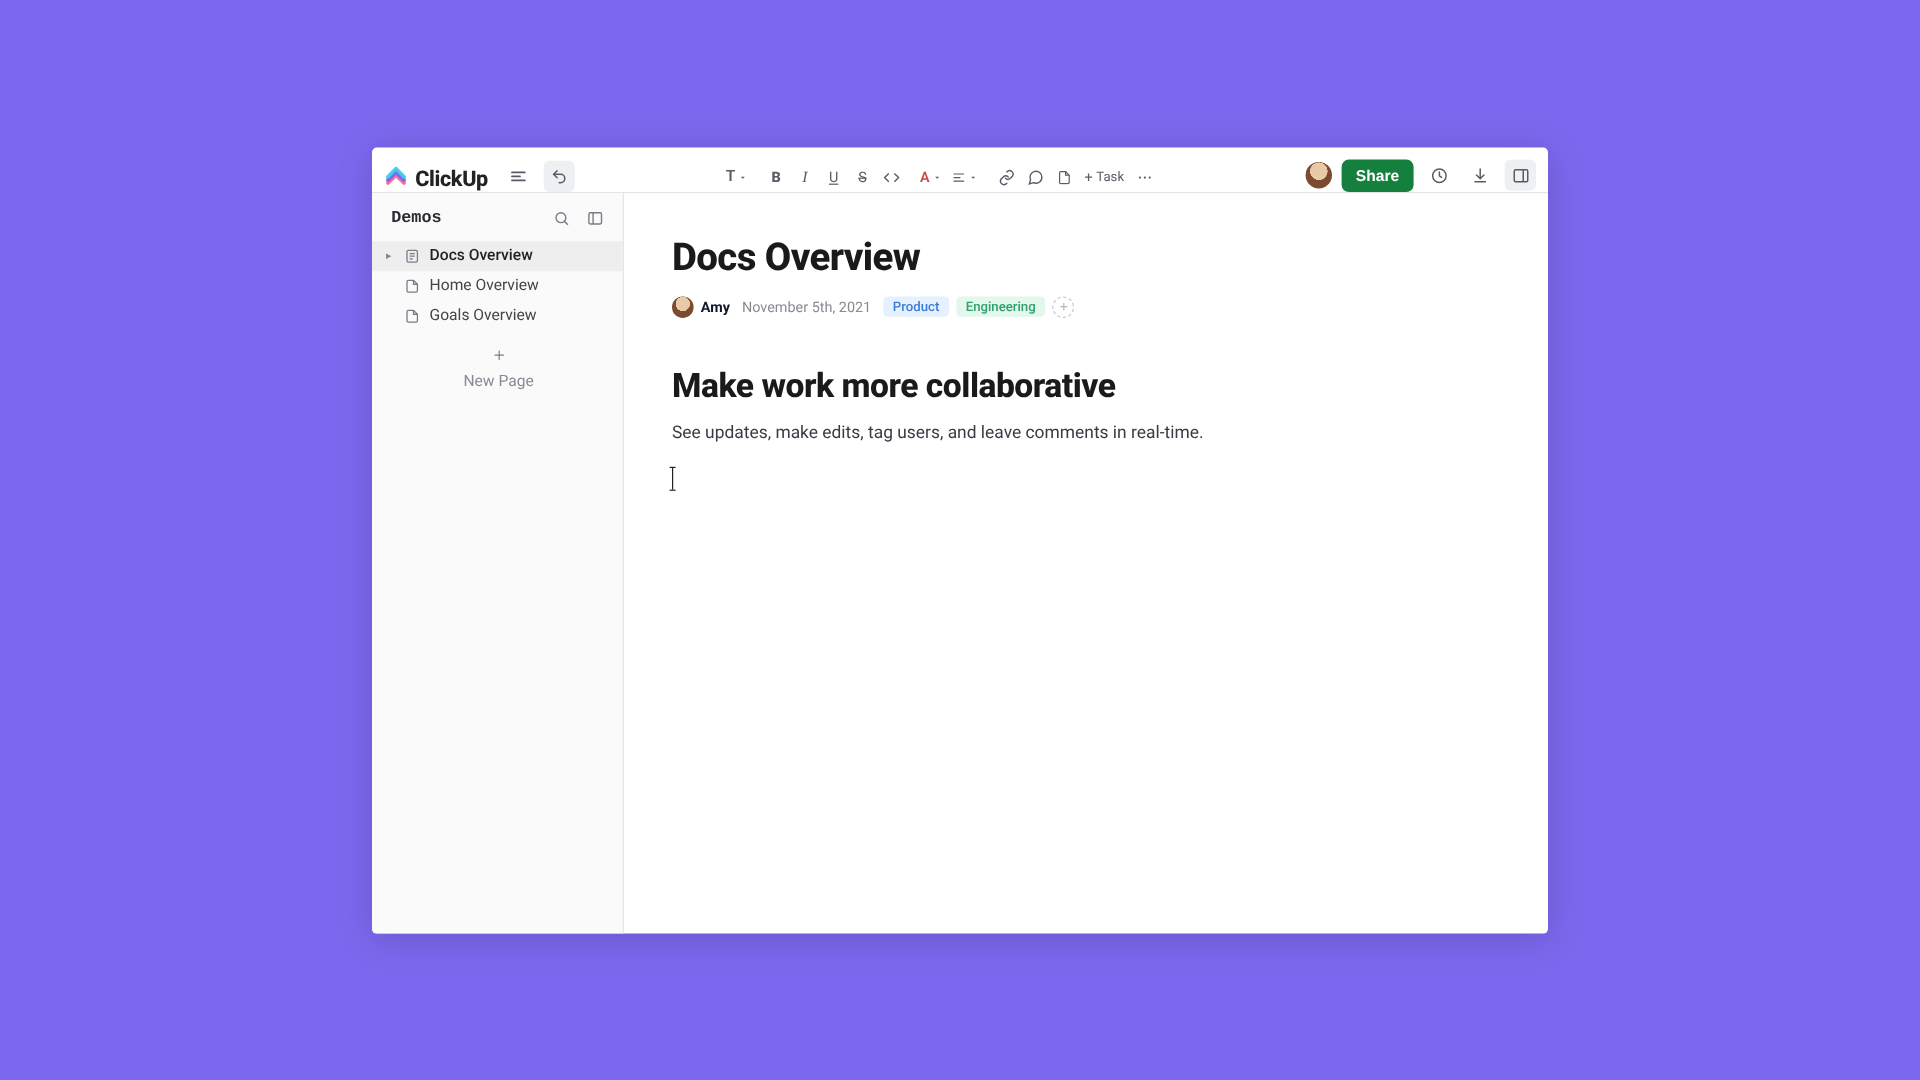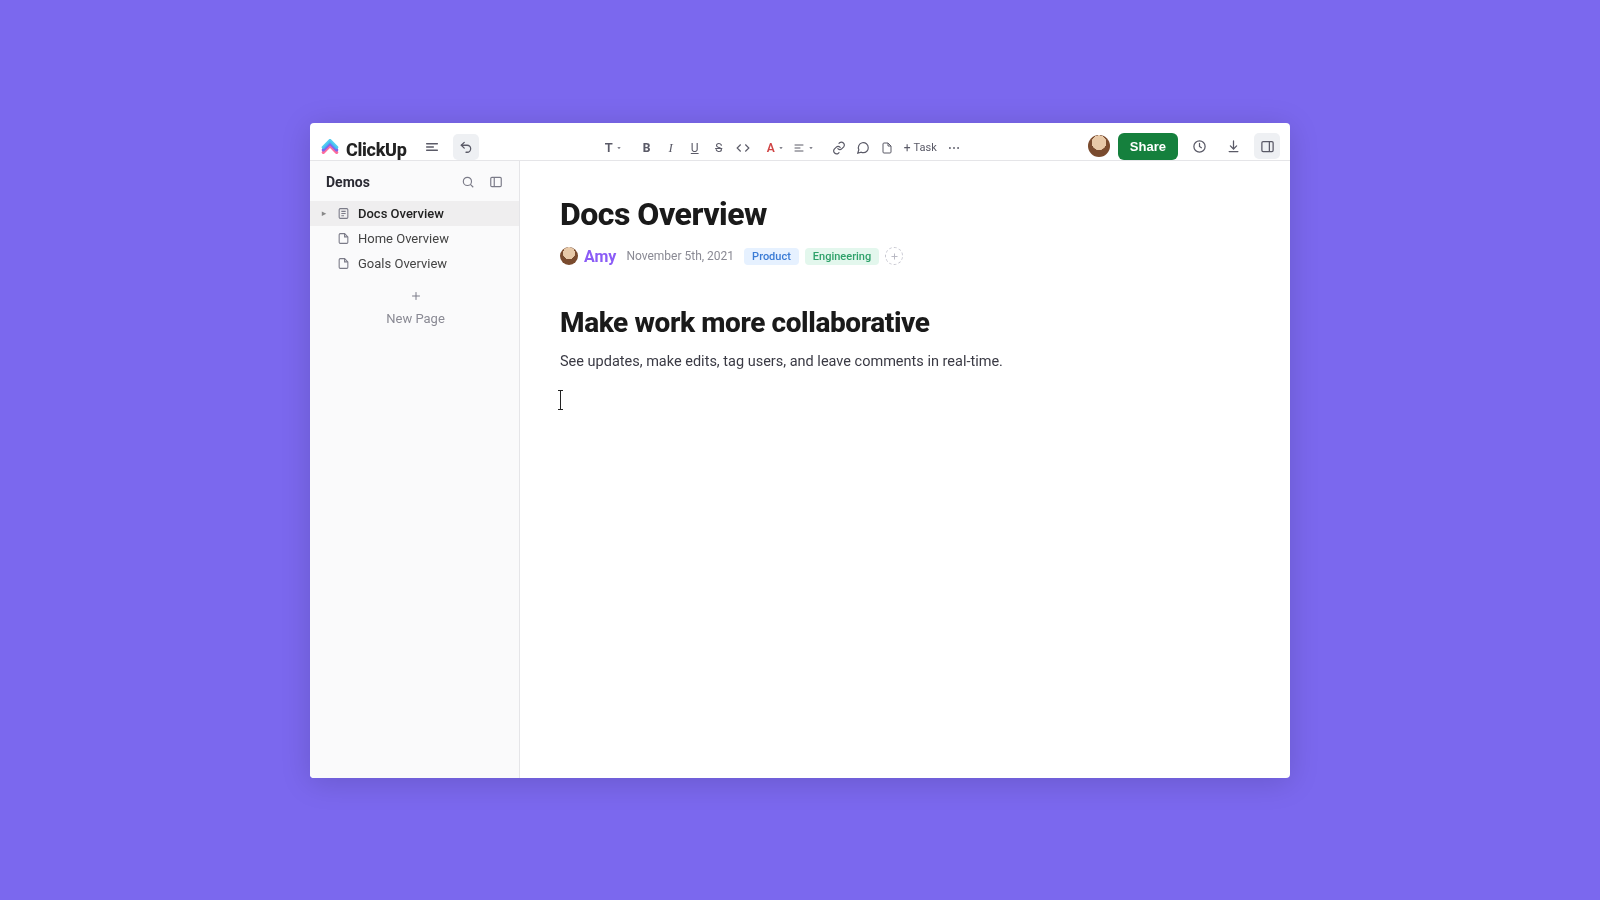--- a/index.html
+++ b/index.html
@@ -64,40 +64,41 @@
   .body { flex:1; display:flex; min-height:0; }
 
   
   .sidebar {
     width:210px; border-right:1px solid #e5e5e8; background:#fafafb;
     display:flex; flex-direction:column;
   }
   .sidebar-header {
     display:flex; align-items:center; justify-content:space-between;
     padding:10px 12px 8px 16px;
+    font-family:Liberation Mono, monospace;
   }
   .space-name { font-size:14px; font-weight:700; color:#2a2a33; }
   .sidebar-tools { display:flex; gap:6px; }
   .sidebar-tools .icon-btn { width:22px; height:22px; color:#7b7b88; }
   .nav-list { list-style:none; }
   .nav-item {
     display:flex; align-items:center; gap:8px; padding:5px 8px 5px 10px; font-size:13px;
     color:#444; cursor:pointer;
   }
   .nav-item.selected { background:#efeeef; color:#222; font-weight:500; }
   .caret-slot { width:8px; display:flex; justify-content:center; color:#888; font-size:9px; }
   .nav-icon { width:14px; height:14px; display:flex; align-items:center; justify-content:center; color:#7b7b88; }
   .nav-new { color:#8a8a94;flex-direction:column; }
 
   
   .content { flex:1; padding: 34px 40px; overflow:auto; }
   .doc-title { font-size:32px; font-weight:800; color:#1a1a1a; margin-bottom:14px; letter-spacing:-0.5px;}
   .meta-row { display:flex; align-items:center; gap:10px; margin-bottom:40px; }
   .meta-author { display:flex; align-items:center; gap:6px; }
-  .author-name { font-size:16px; font-weight:700; color:#8b5cf6; }
+  .author-name { font-size:12px; font-weight:700; color:#0f172a; }
   .meta-date { font-size:12px; color:#8a8a94; }
   .tags { display:flex; align-items:center; gap:6px; }
   .tag {
     font-size:11px; padding:2px 8px; border-radius:4px; font-weight:500;
   }
   .tag.product { background:#e6f1ff; color:#3a7bd5; }
   .tag.eng { background:#e3f7ed; color:#2fa16a; }
   .tag-add { width:18px; height:18px; border-radius:50%; border:1px dashed #c5c5cf; display:flex; align-items:center; justify-content:center; color:#b5b5c0; cursor:pointer;}
   .doc-h1 { font-size:28px; font-weight:800; color:#1a1a1a; margin-bottom:12px; letter-spacing:-0.4px;}
   .doc-p { font-size:14.5px; color:#3a3a44; line-height:1.55; }

